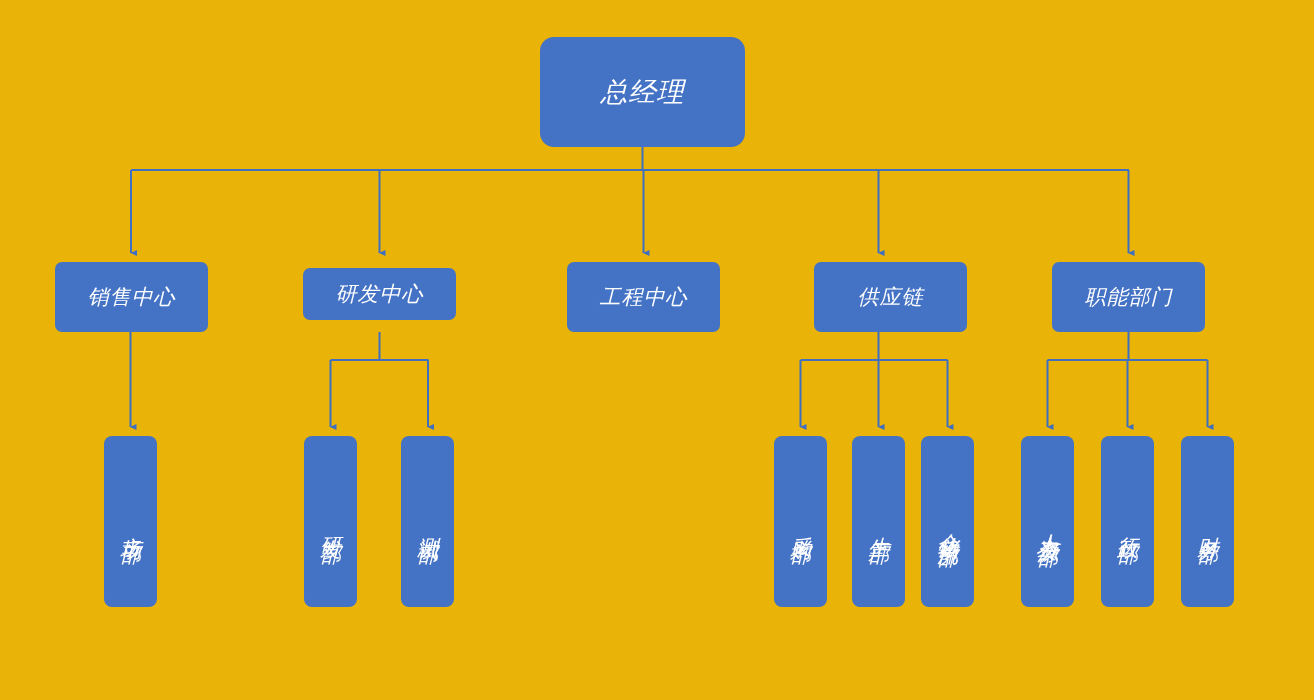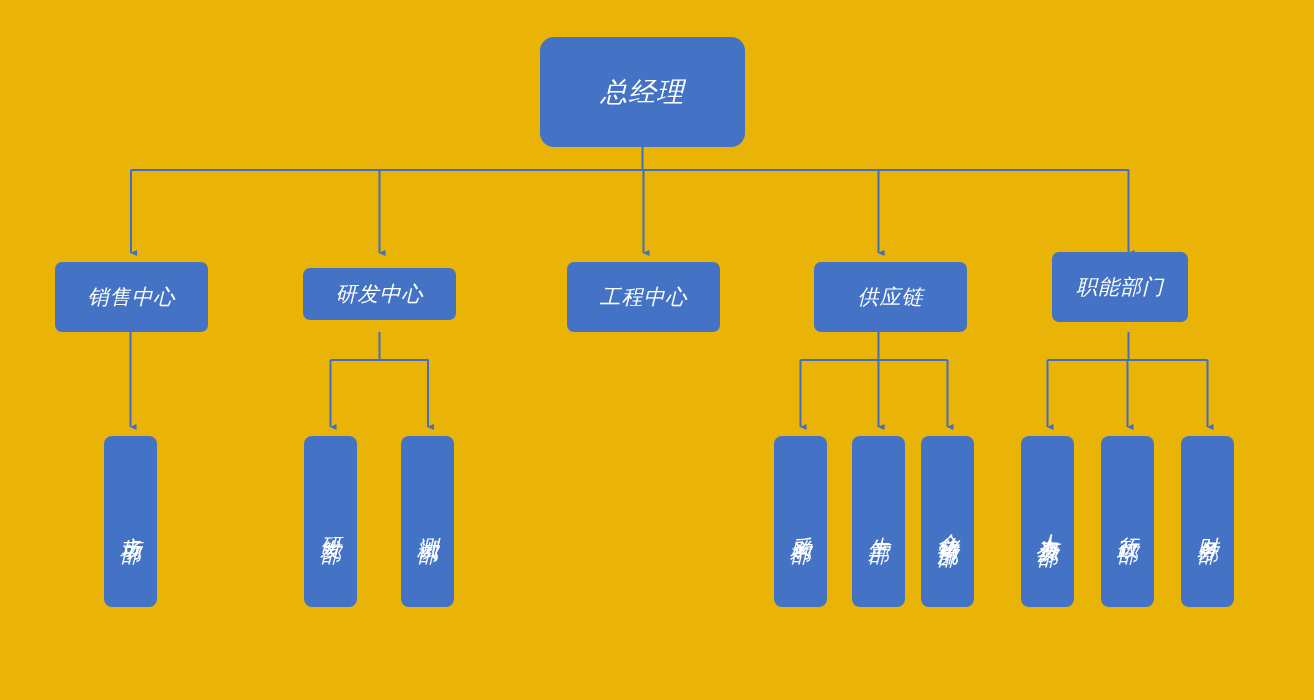--- a/index.html
+++ b/index.html
@@ -111,21 +111,21 @@
   </div>
   <div class="node level2" style="left:303px; top:268px; width:153px; height:52px;">
     <span>研发中心</span>
   </div>
   <div class="node level2" style="left:567px; top:262px; width:153px; height:70px;">
     <span>工程中心</span>
   </div>
   <div class="node level2" style="left:814px; top:262px; width:153px; height:70px;">
     <span>供应链</span>
   </div>
-  <div class="node level2" style="left:1052px; top:252px; width:136px; height:70px;">
+  <div class="node level2" style="left:1052px; top:262px; width:153px; height:70px;">
     <span>职能部门</span>
   </div>
 
   <div class="node leaf" style="left:104px; top:436px; width:53px; height:171px;">
     <span>市场部</span>
   </div>
   <div class="node leaf" style="left:304px; top:436px; width:53px; height:171px;">
     <span>研发部</span>
   </div>
   <div class="node leaf" style="left:401px; top:436px; width:53px; height:171px;">

